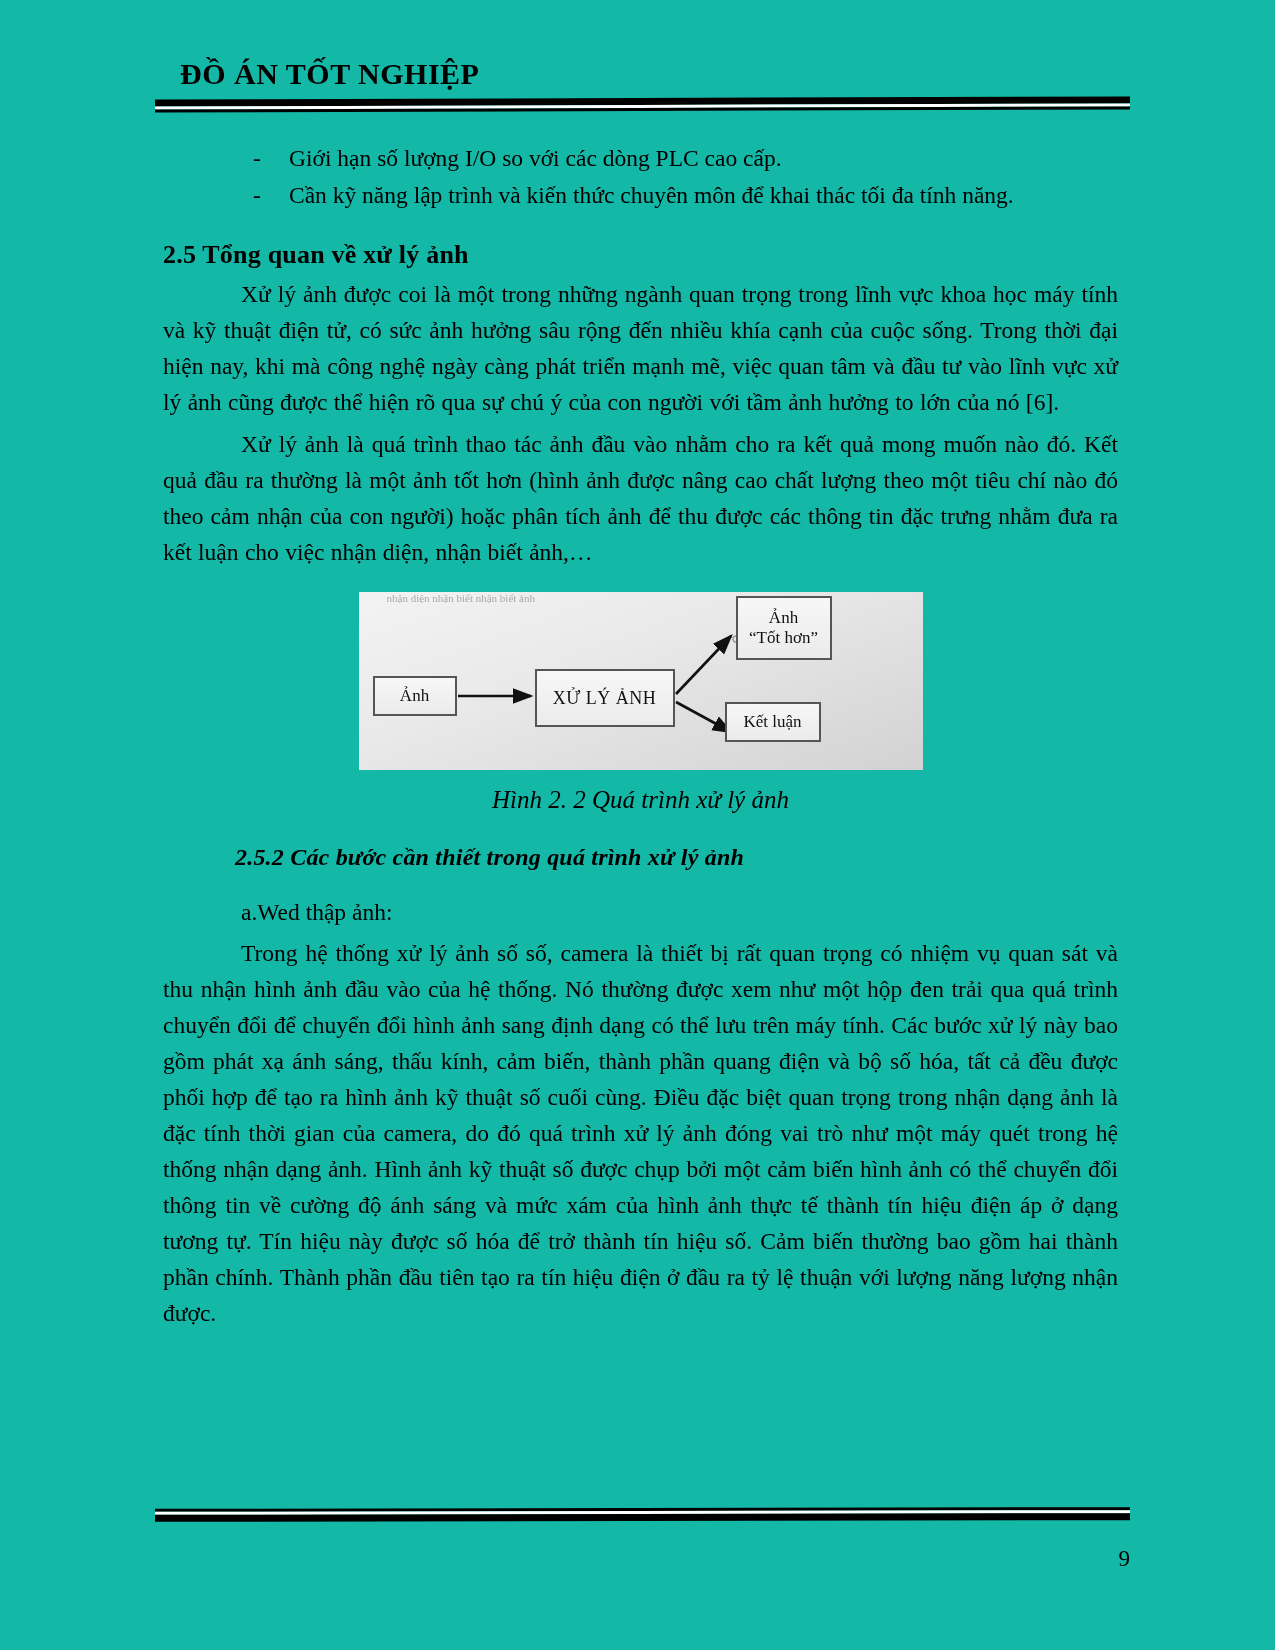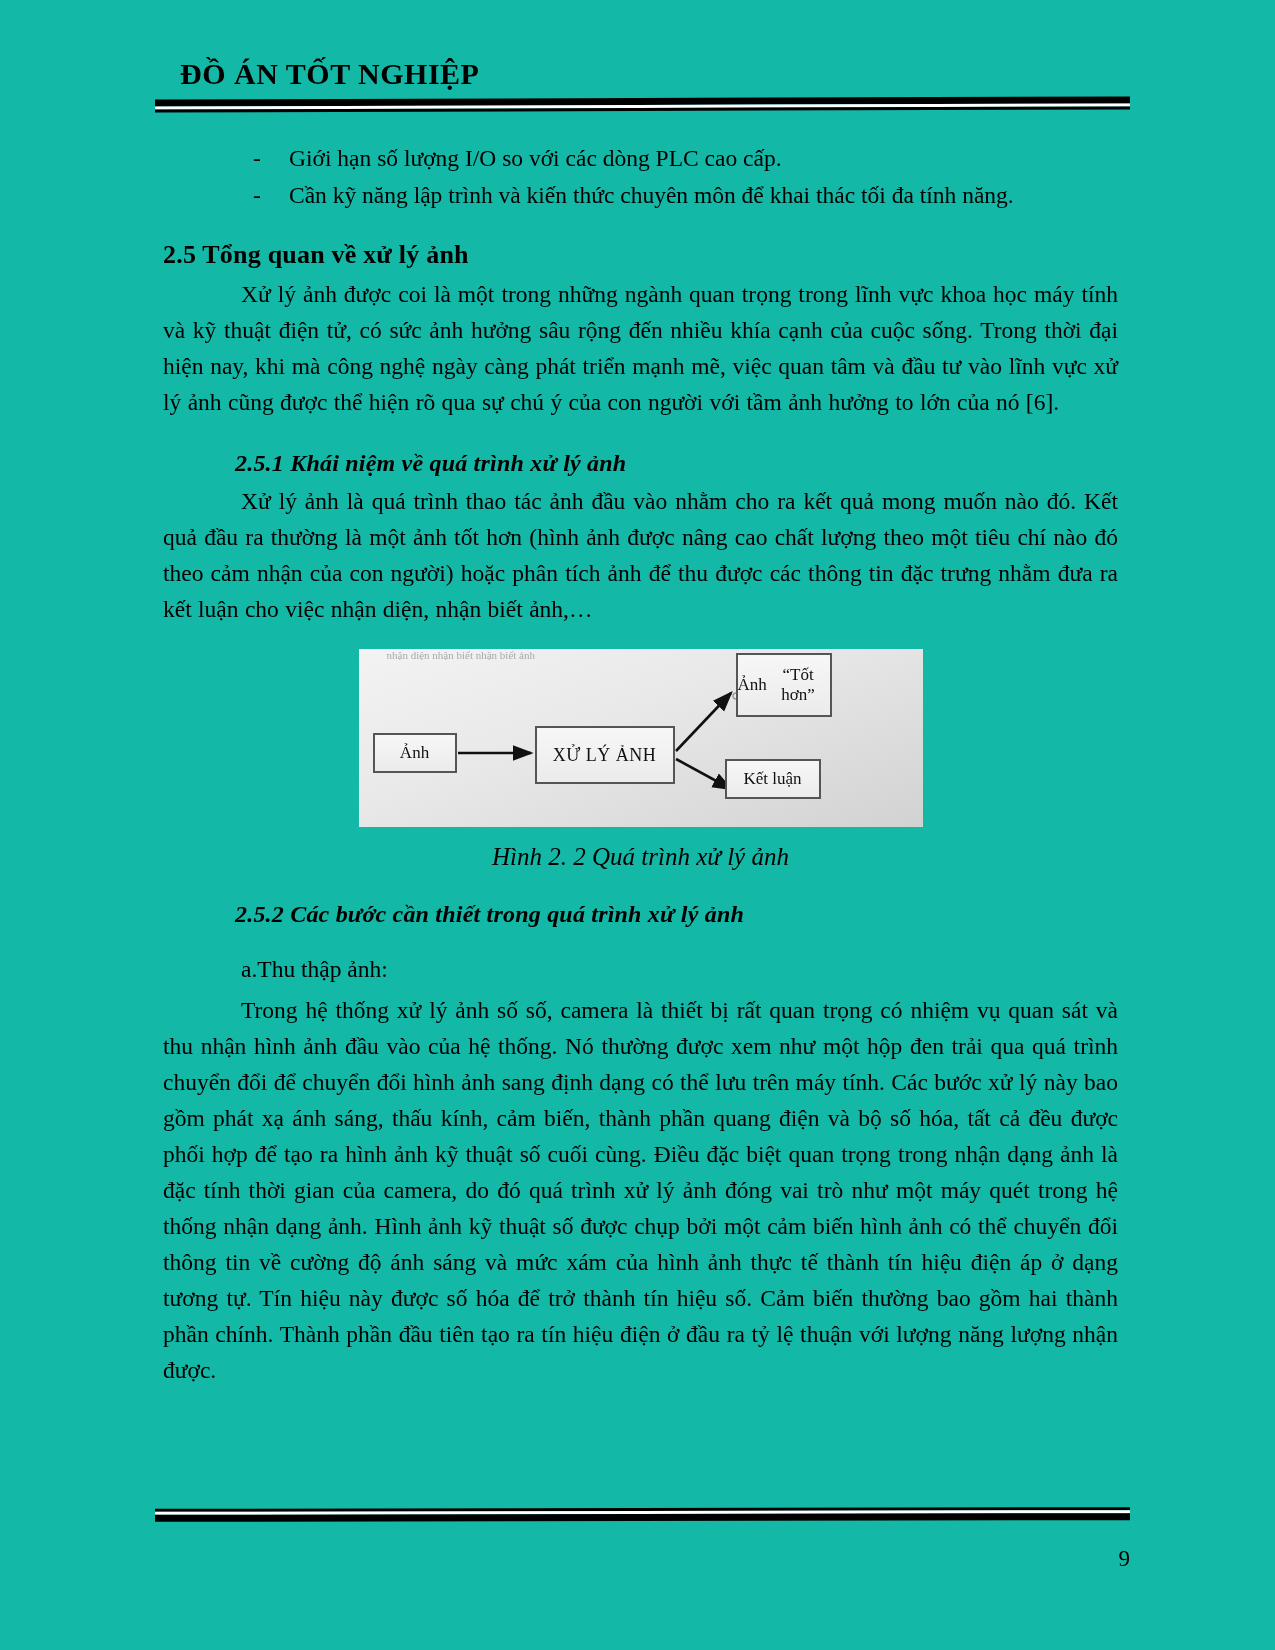--- a/index.html
+++ b/index.html
@@ -144,20 +144,21 @@
     overflow: hidden;
     white-space: nowrap;
     line-height: 9px;
     opacity: 0.55;
   }
   .node {
     position: absolute;
     border: 2px solid #555;
     background: linear-gradient(180deg, #f7f7f7 0%, #ebebeb 100%);
     display: flex;
+    flex-direction: column;
     align-items: center;
     justify-content: center;
     font-size: 17px;
     line-height: 20px;
     color: #111;
     text-align: center;
     box-sizing: border-box;
   }
   .node-anh {
     left: 14px;
@@ -254,21 +255,20 @@
       </li>
       <li class="bullet-item">
         <span class="bullet-dash">-</span>
         <span class="bullet-text">Cần kỹ năng lập trình và kiến thức chuyên môn để khai thác tối đa tính năng.</span>
       </li>
     </ul>
 
     <div class="h2">2.5 Tổng quan về xử lý ảnh</div>
     <p class="para">Xử lý ảnh được coi là một trong những ngành quan trọng trong lĩnh vực khoa học máy tính và kỹ thuật điện tử, có sức ảnh hưởng sâu rộng đến nhiều khía cạnh của cuộc sống. Trong thời đại hiện nay, khi mà công nghệ ngày càng phát triển mạnh mẽ, việc quan tâm và đầu tư vào lĩnh vực xử lý ảnh cũng được thể hiện rõ qua sự chú ý của con người với tầm ảnh hưởng to lớn của nó [6].</p>
 
-    <div class="h3">2.5.1 Khái niệm về quá trình xử lý ảnh</div>
     <p class="para">Xử lý ảnh là quá trình thao tác ảnh đầu vào nhằm cho ra kết quả mong muốn nào đó. Kết quả đầu ra thường là một ảnh tốt hơn (hình ảnh được nâng cao chất lượng theo một tiêu chí nào đó theo cảm nhận của con người) hoặc phân tích ảnh để thu được các thông tin đặc trưng nhằm đưa ra kết luận cho việc nhận diện, nhận biết ảnh,…</p>
 
     <div class="figure-wrap">
       <div class="figure-box">
         <div class="fig-ghost">nhận diện  nhận biết  nhận biết ảnh</div>
 
         <svg class="fig-svg" viewBox="0 0 474 178" xmlns="http://www.w3.org/2000/svg">
           <defs>
             <marker id="ah" markerWidth="9" markerHeight="9" refX="7" refY="3" orient="auto">
               <path d="M0,0 L8,3 L0,6 z" fill="#111"></path>
@@ -294,21 +294,21 @@
           <span>“Tốt hơn”</span>
         </div>
         <div class="node node-conc">
           <span>Kết luận</span>
         </div>
       </div>
       <div class="fig-caption">Hình 2. 2 Quá trình xử lý ảnh</div>
     </div>
 
     <div class="h3">2.5.2 Các bước cần thiết trong quá trình xử lý ảnh</div>
-    <div class="sub-label">a.Thu thập ảnh:</div>
+    <div class="sub-label">a.Wed thập ảnh:</div>
     <p class="para">Trong hệ thống xử lý ảnh số số, camera là thiết bị rất quan trọng có nhiệm vụ quan sát và thu nhận hình ảnh đầu vào của hệ thống. Nó thường được xem như một hộp đen trải qua quá trình chuyển đổi để chuyển đổi hình ảnh sang định dạng có thể lưu trên máy tính. Các bước xử lý này bao gồm phát xạ ánh sáng, thấu kính, cảm biến, thành phần quang điện và bộ số hóa, tất cả đều được phối hợp để tạo ra hình ảnh kỹ thuật số cuối cùng. Điều đặc biệt quan trọng trong nhận dạng ảnh là đặc tính thời gian của camera, do đó quá trình xử lý ảnh đóng vai trò như một máy quét trong hệ thống nhận dạng ảnh. Hình ảnh kỹ thuật số được chụp bởi một cảm biến hình ảnh có thể chuyển đổi thông tin về cường độ ánh sáng và mức xám của hình ảnh thực tế thành tín hiệu điện áp ở dạng tương tự. Tín hiệu này được số hóa để trở thành tín hiệu số. Cảm biến thường bao gồm hai thành phần chính. Thành phần đầu tiên tạo ra tín hiệu điện ở đầu ra tỷ lệ thuận với lượng năng lượng nhận được.</p>
 
   </div>
 
   <div class="footer">
     <div class="footer-rule">
       <div class="bar-thin"></div>
       <div class="bar-gap"></div>
       <div class="bar-thick"></div>
     </div>

